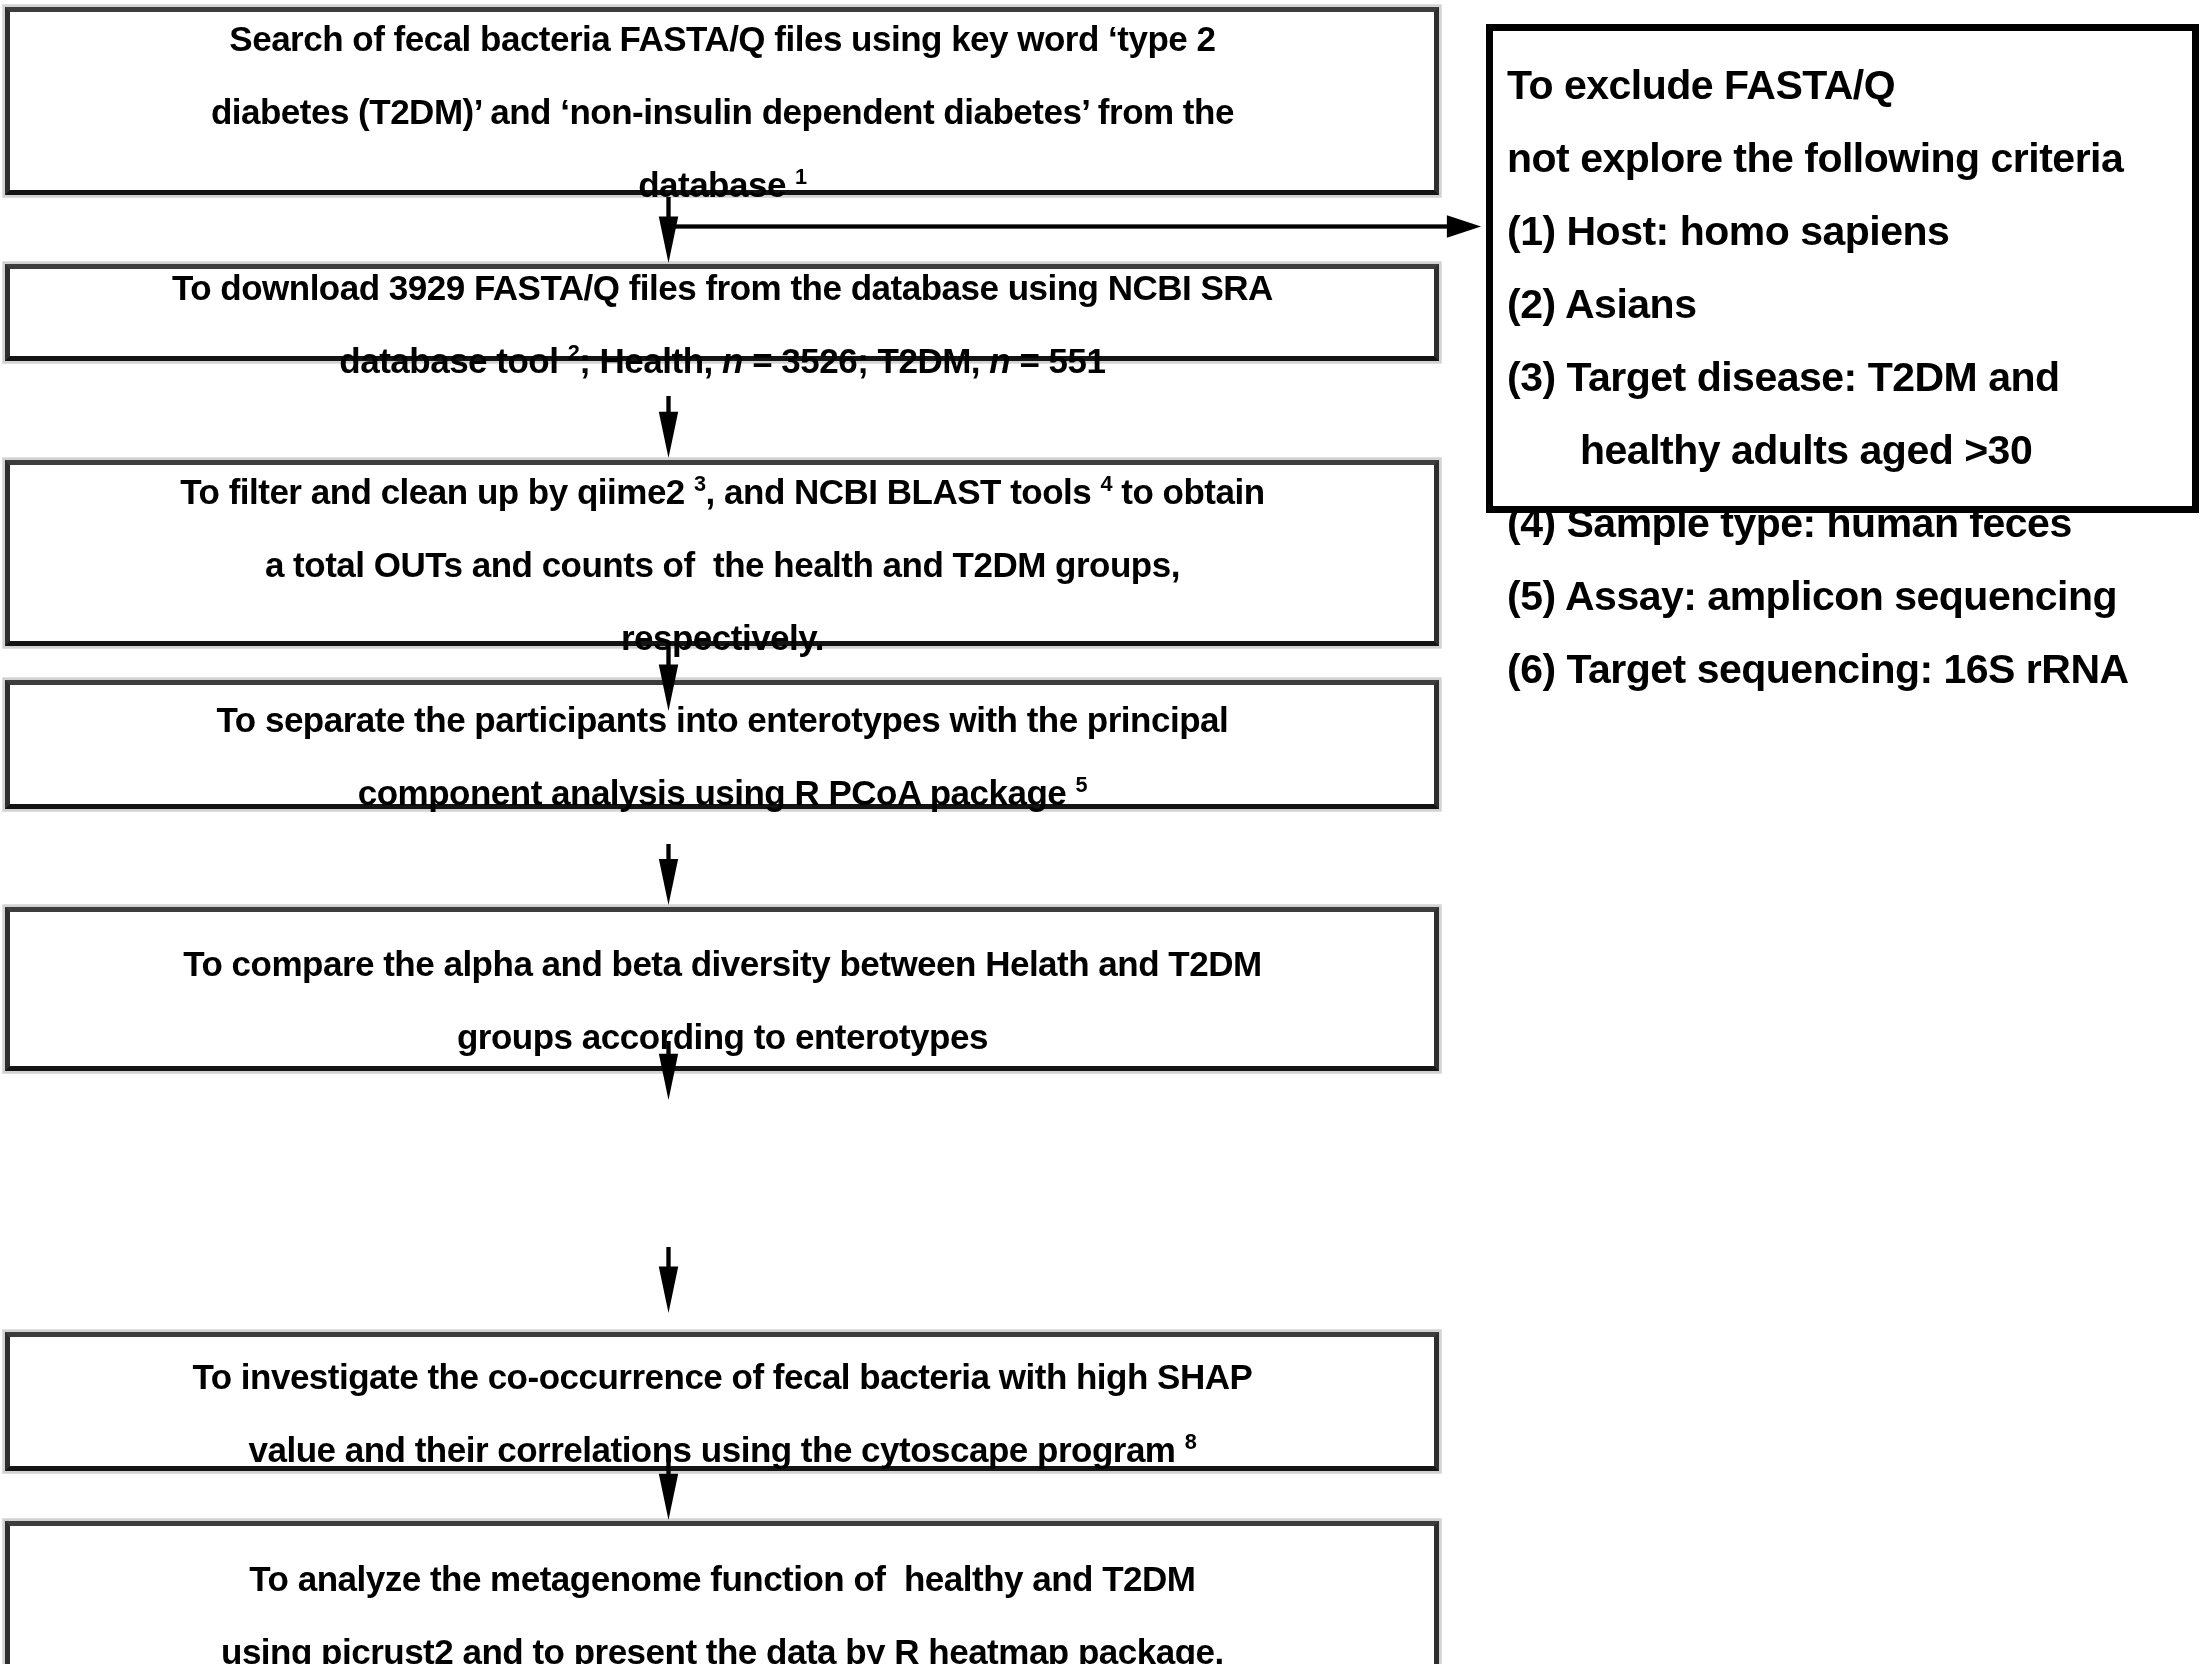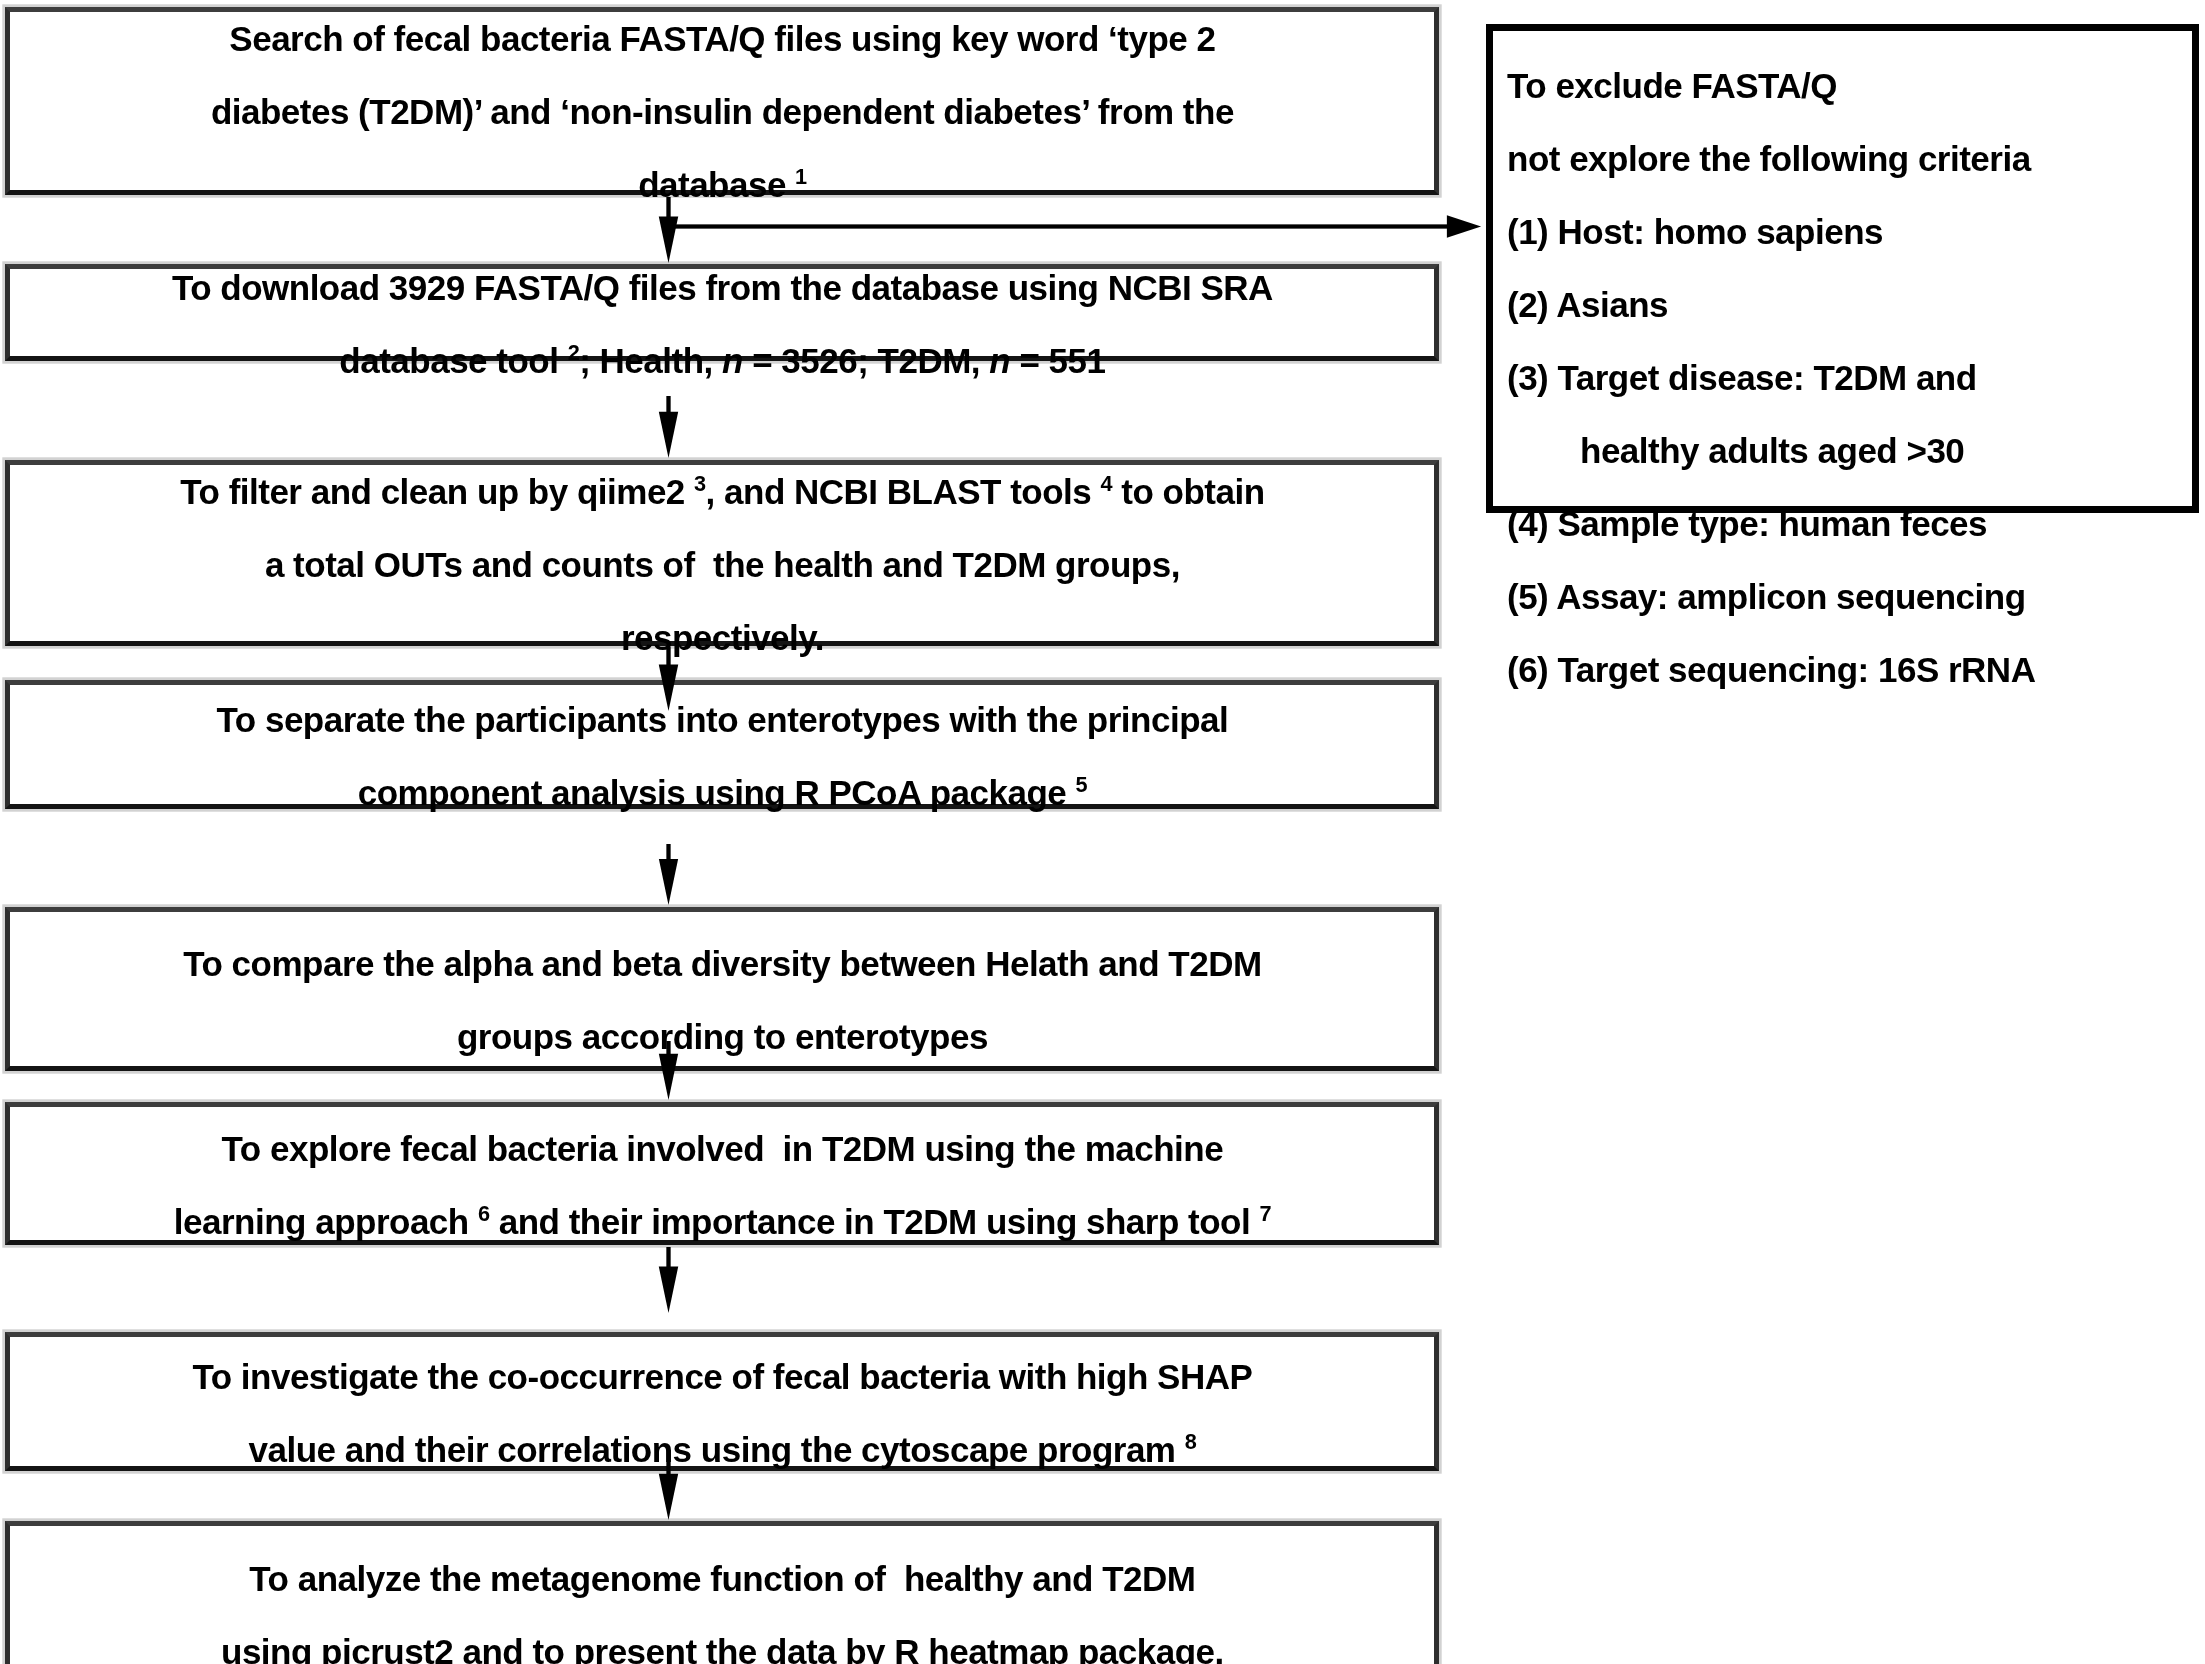--- a/index.html
+++ b/index.html
@@ -26,21 +26,21 @@
     text-align:center;
     font-size:35px;line-height:51px;
     letter-spacing:-0.5px;
   }
   .xbox{
     position:absolute;
     left:1486px;top:24px;width:713px;height:489px;
     box-sizing:border-box;
     background:#ffffff;
     border:7px solid #000000;
-    font-size:35px;line-height:51px;
+    font-size:41px;line-height:51px;
     letter-spacing:-0.5px;
     padding:6.5px 14px;
     text-align:left;
   }
   .line{white-space:pre;margin-top:22px;}
   .line.indent{padding-left:73px;}
   sup{font-size:0.62em;vertical-align:super;line-height:0;}
   i{font-style:italic;}
   svg.arrow{position:absolute;display:block;}
   svg.arrow rect, svg.arrow polygon{fill:#000000;stroke:none;}
@@ -70,24 +70,20 @@
   <div class="fbox" style="top:680px;height:129px">
       <div class="line"><span>To separate the participants into enterotypes with the principal</span></div>
       <div class="line"><span>component analysis using R PCoA package </span><sup>5</sup></div>
     </div>
 
   <div class="fbox" style="top:907px;height:164px">
       <div class="line"><span>To compare the alpha and beta diversity between Helath and T2DM</span></div>
       <div class="line"><span>groups according to enterotypes</span></div>
     </div>
 
-  <div class="fbox" style="top:1102px;height:143px">
-      <div class="line"><span>To explore fecal bacteria involved  in T2DM using the machine</span></div>
-      <div class="line"><span>learning approach </span><sup>6</sup><span> and their importance in T2DM using sharp tool </span><sup>7</sup></div>
-    </div>
 
   <div class="fbox" style="top:1332px;height:139px">
       <div class="line"><span>To investigate the co-occurrence of fecal bacteria with high SHAP</span></div>
       <div class="line"><span>value and their correlations using the cytoscape program </span><sup>8</sup></div>
     </div>
 
   <div class="fbox" style="top:1521px;height:165px">
       <div class="line"><span>To analyze the metagenome function of  healthy and T2DM</span></div>
       <div class="line"><span>using picrust2 and to present the data by R heatmap package.</span></div>
     </div>

